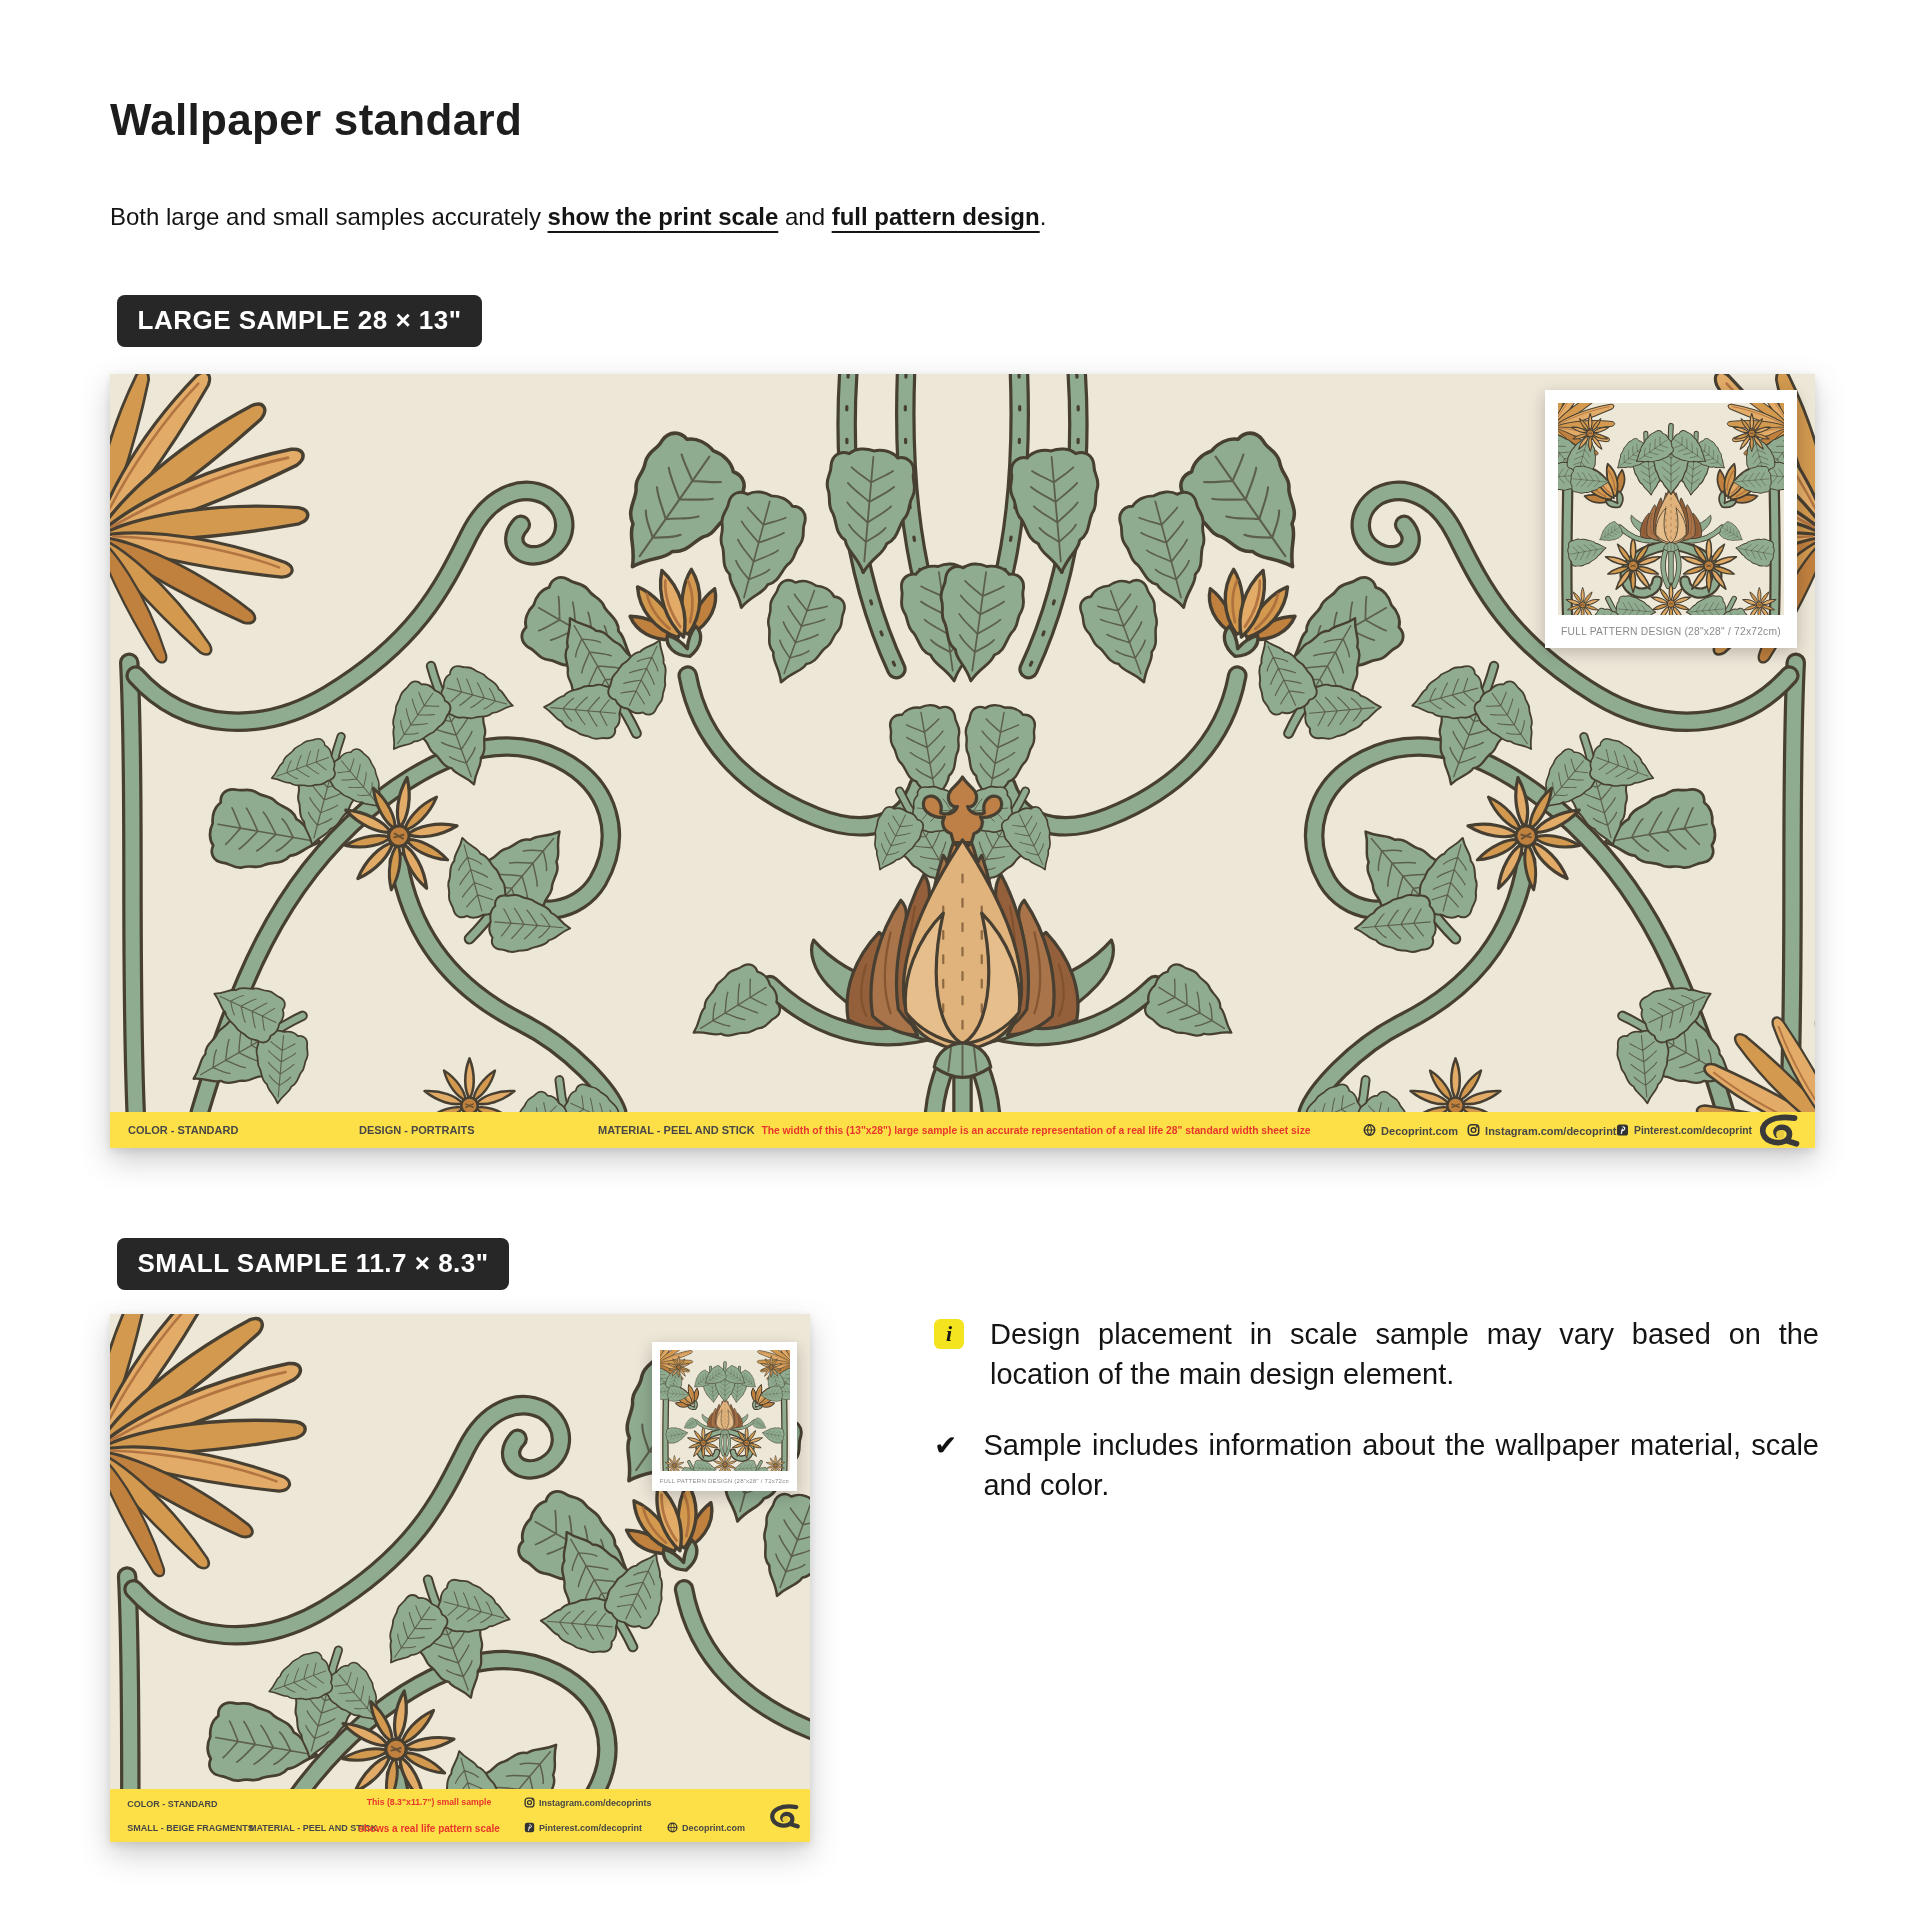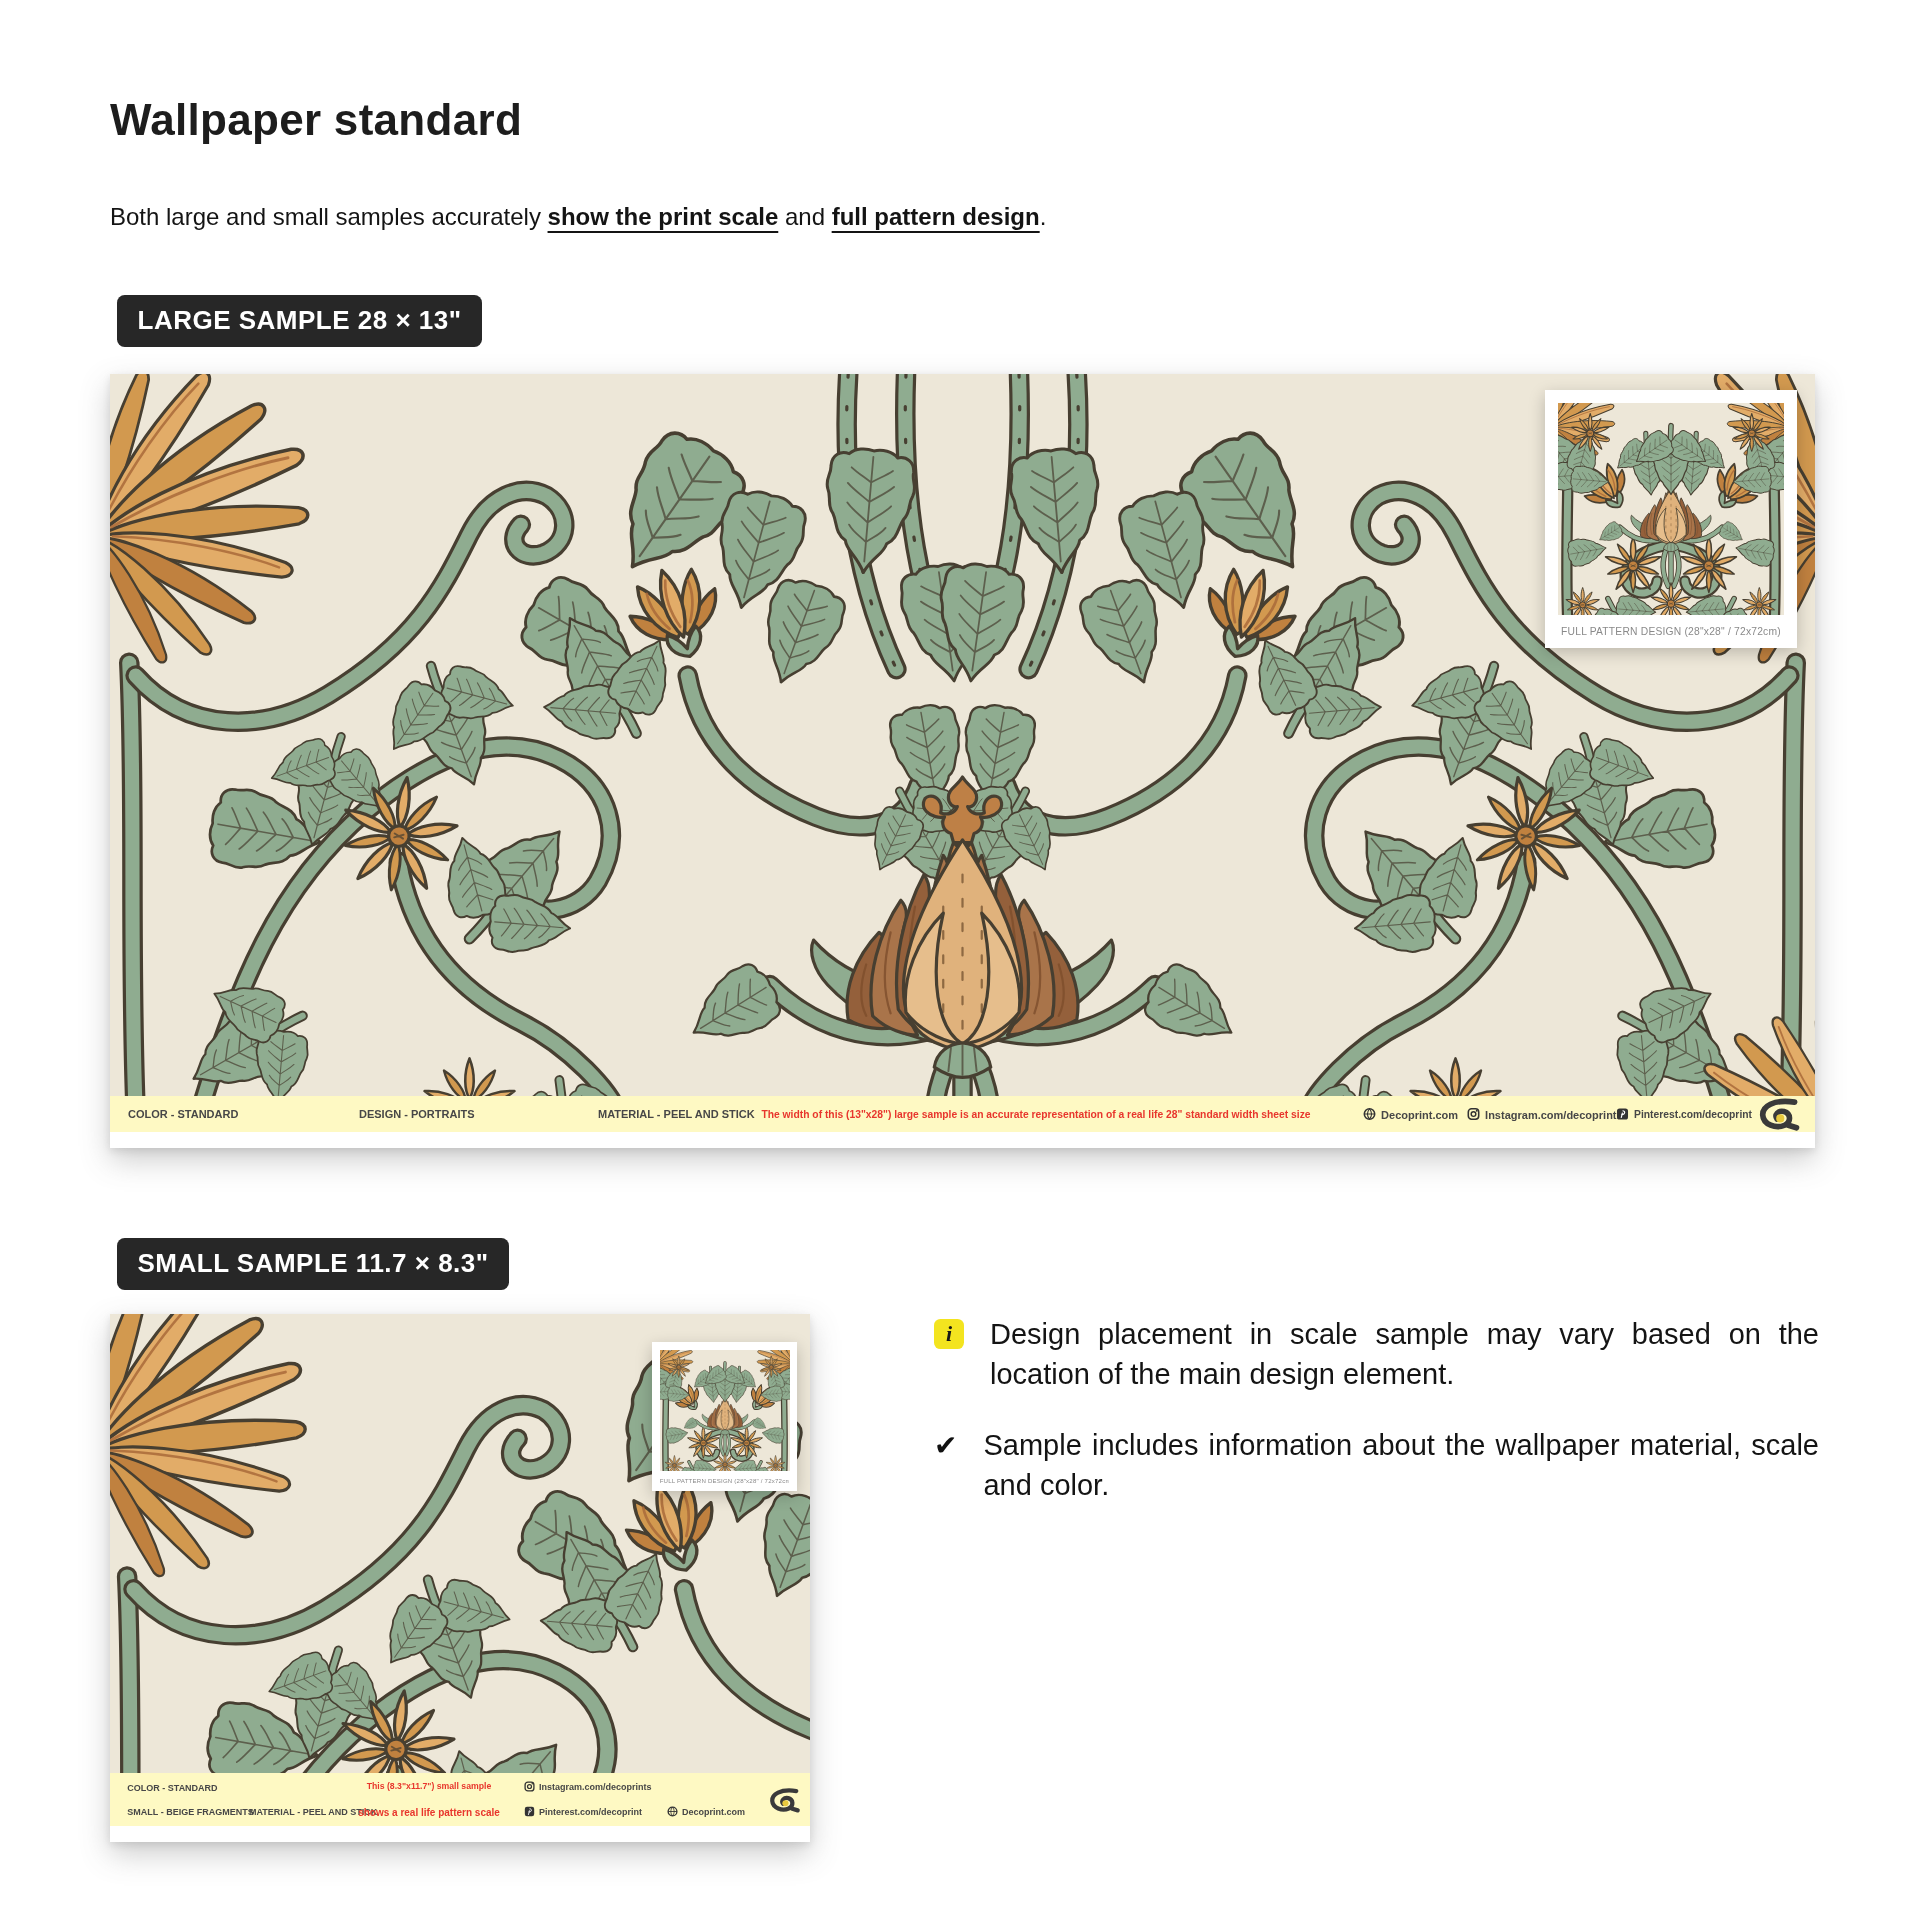--- a/index.html
+++ b/index.html
@@ -28,21 +28,21 @@
   .inset{position:absolute;background:#fff;box-shadow:0 5.1px 15.4px rgba(0,0,0,.22)}
   #inset-large{top:16px;right:18px;width:252px;padding:13px 13px 0;box-sizing:border-box}
   #inset-large svg{width:226px;height:212px;display:block}
   #inset-large .cap{height:33px;line-height:33px;font-size:10.3px}
   #inset-small{top:28px;right:13px;width:145px;padding:7.7px 7.7px 0;box-sizing:border-box}
   #inset-small svg{width:130px;height:121px;display:block}
   #inset-small .cap{height:20px;line-height:20px;font-size:6.1px}
   .cap{text-align:center;color:#8a8a8a;letter-spacing:0.2px;white-space:nowrap;overflow:hidden;filter:blur(0.4px)}
 
   
-  .strip{position:absolute;left:0;right:0;bottom:16px;background:#fef9c3}
+  .strip{position:absolute;left:0;right:0;bottom:0;background:#fde047}
   #strip-large{height:36px;font-size:11px;color:#474747;font-weight:600}
   #strip-small{height:53px;font-size:9px;color:#474747;font-weight:600}
   .fitem{position:absolute;top:50%;transform:translateY(-50%);white-space:nowrap;
          display:flex;align-items:center;gap:5.1px;filter:blur(0.4px)}
   .sitem{position:absolute;white-space:nowrap;display:flex;align-items:center;gap:3.9px;filter:blur(0.4px)}
   .rednote{color:#e8362d !important;font-weight:700}
   #fl-color{left:18px}#fl-design{left:249px}#fl-material{left:488px}
   #fl-note{left:616px;width:620px;justify-content:center;font-size:10.3px}
   #fl-site{left:1253px}#fl-insta{left:1357px}#fl-pin{left:1506px;font-size:10.3px}
   #fl-logo{right:14px;filter:blur(0.3px)}

